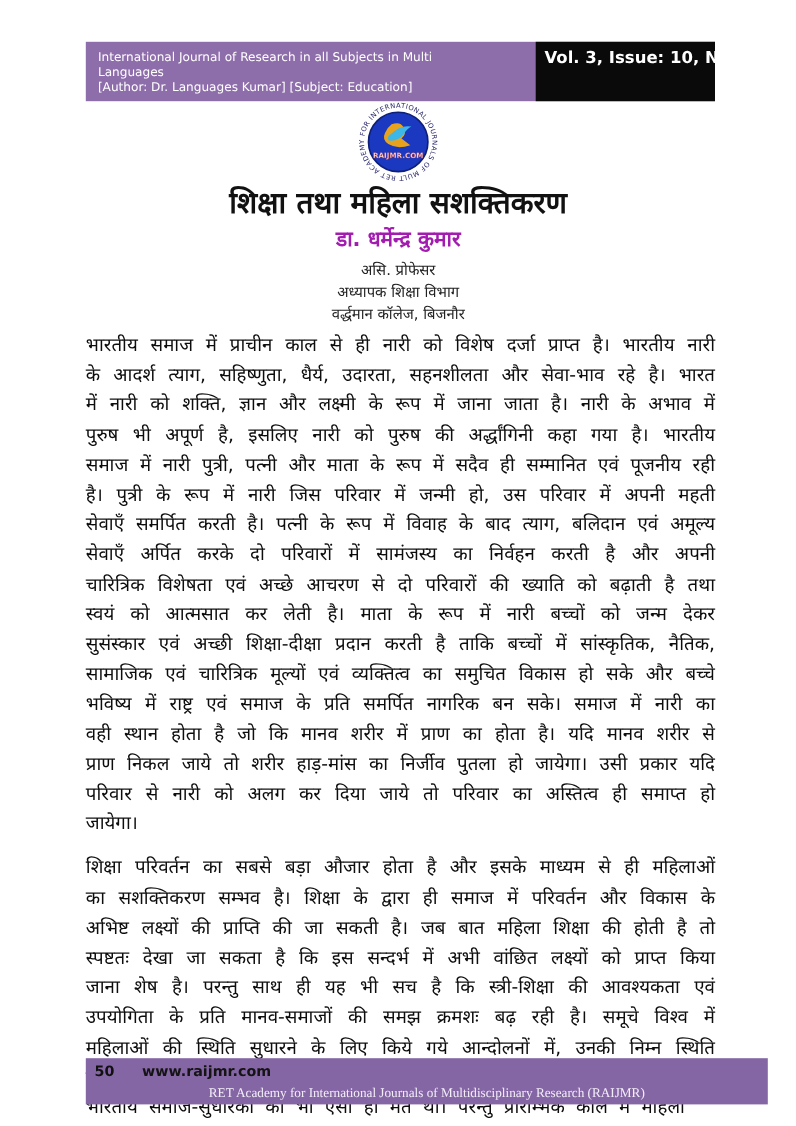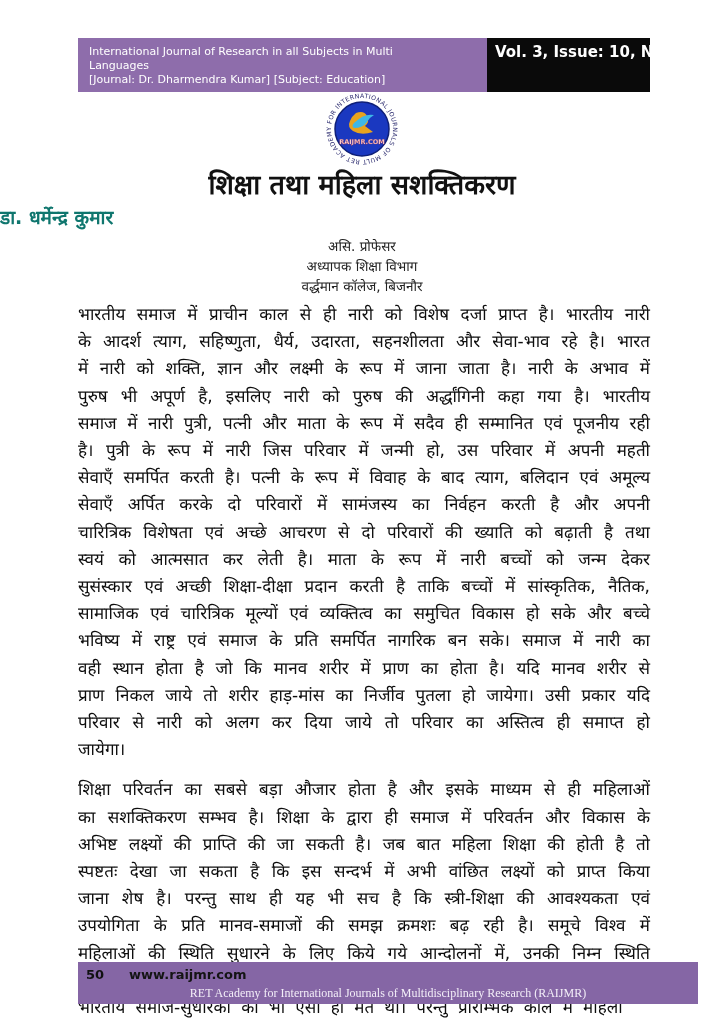--- a/index.html
+++ b/index.html
@@ -60,23 +60,24 @@
     width: 100%;
     text-align: center;
     font-size: 27px;
     font-weight: bold;
     color: #111111;
   }
   .article-author {
     position: absolute;
     left: 0; top: 204px;
     width: 100%;
+    text-align: center;
     font-size: 19px;
     font-weight: bold;
-    color: #0f766e;
+    color: #a21caf;
   }
   .affiliation {
     position: absolute;
     left: 0; top: 236px;
     width: 100%;
     text-align: center;
     font-size: 13.5px;
     line-height: 20px;
     color: #222222;
   }
@@ -121,21 +122,21 @@
   }
 </style>
 </head>
 <body>
 
 <div class="page">
 
   <div class="header-bar" style="background-color: rgb(142, 109, 171);">
     <div class="header-left">
       <div>International Journal of Research in all Subjects in Multi Languages</div>
-      <div>[Journal: Dr. Dharmendra Kumar] [Subject: Education]</div>
+      <div>[Author: Dr. Languages Kumar] [Subject: Education]</div>
     </div>
     <div class="header-right" style="background-color: rgb(10, 10, 10);">
       <div>Vol. 3, Issue: 10, Nov.-Dec.: 2015</div>
       <div>(IJRSML) ISSN: 2321 - 2028</div>
     </div>
   </div>
 
   <div class="logo-wrap">
     <svg viewBox="0 0 72 72" width="72" height="72">
       <defs>

